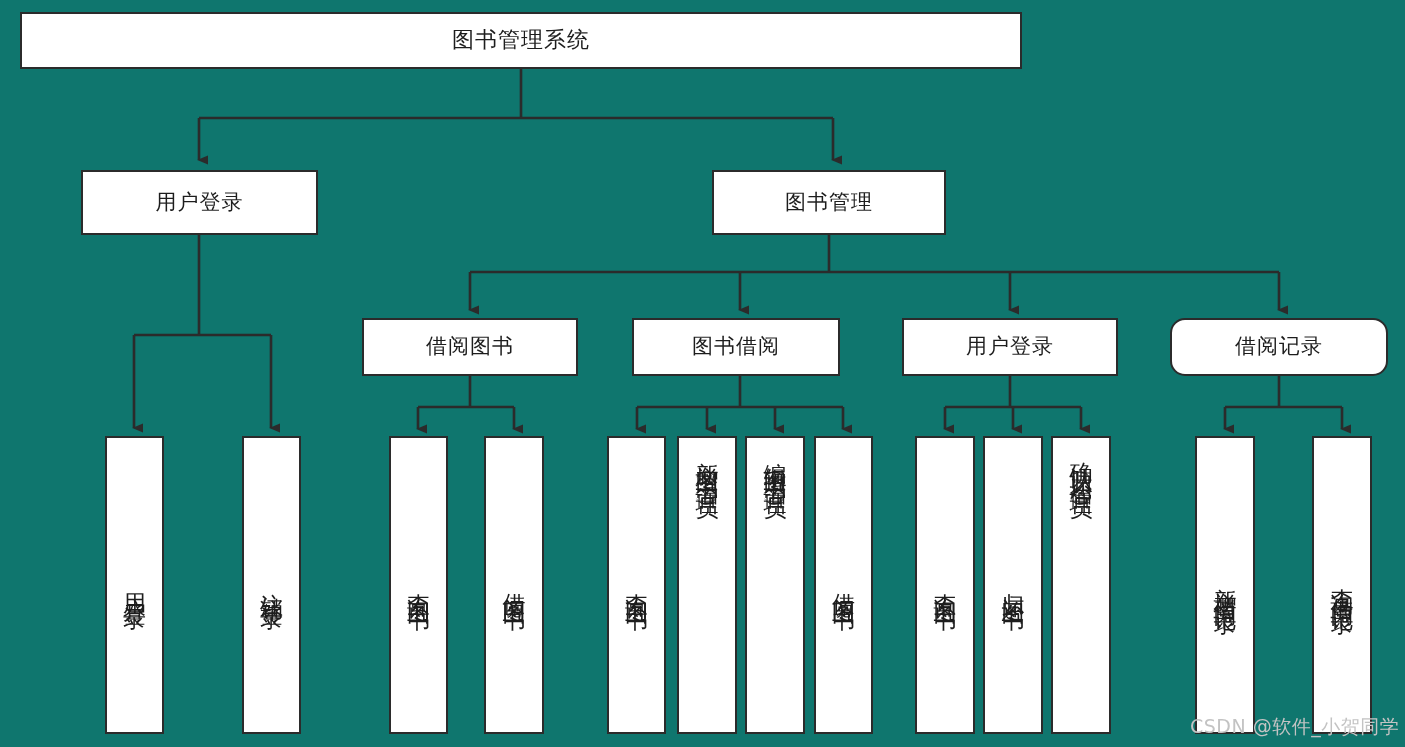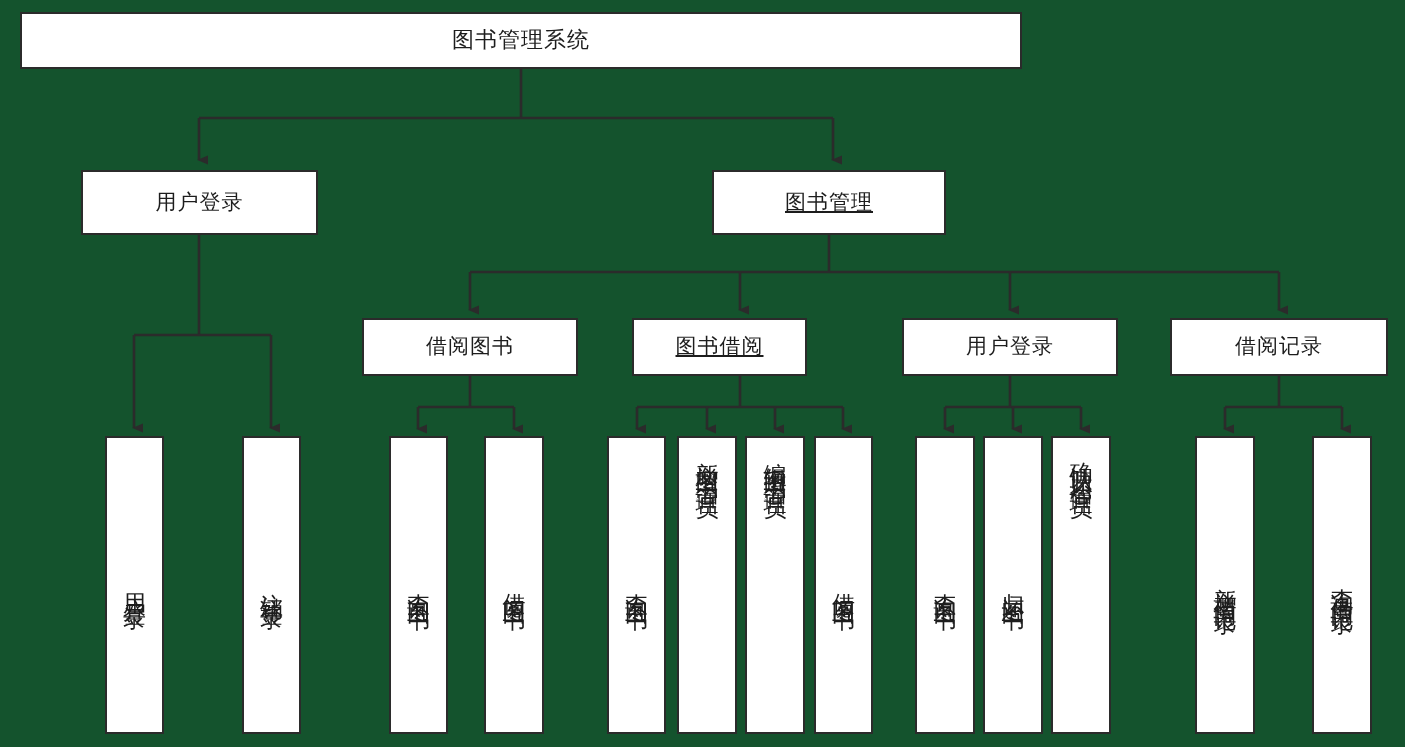--- a/index.html
+++ b/index.html
@@ -6,21 +6,21 @@
   html,body{margin:0;padding:0;background:#ffffff;}
   body{
     font-family:"DejaVu Sans","Liberation Sans",sans-serif;
     color:#1c1c1c;
     -webkit-font-smoothing:antialiased;
   }
   #canvas{
     position:relative;
     width:1405px;
     height:747px;
-    background:#14532d;
+    background:#0f766e;
     overflow:hidden;
   }
   
   #wires{
     position:absolute;
     left:0;top:0;
     width:1405px;height:747px;
     pointer-events:none;
   }
   
@@ -134,37 +134,37 @@
   </svg>
 
   <div class="node h root" style="left:20px;top:12px;width:1002px;height:57px;">
     <span class="label">图书管理系统</span>
   </div>
 
   <div class="node h" style="left:81px;top:170px;width:237px;height:65px;">
     <span class="label">用户登录</span>
   </div>
 
-  <div class="node h" style="left:712px;top:170px;width:234px;height:65px;text-decoration:underline;">
+  <div class="node h" style="left:712px;top:170px;width:234px;height:65px;">
     <span class="label">图书管理</span>
   </div>
 
   <div class="node h" style="left:362px;top:318px;width:216px;height:58px;">
     <span class="label">借阅图书</span>
   </div>
 
-  <div class="node h" style="left:632px;top:318px;width:175px;height:58px;text-decoration:underline;">
+  <div class="node h" style="left:632px;top:318px;width:208px;height:58px;">
     <span class="label">图书借阅</span>
   </div>
 
   <div class="node h" style="left:902px;top:318px;width:216px;height:58px;">
     <span class="label">用户登录</span>
   </div>
 
-  <div class="node h" style="left:1170px;top:318px;width:218px;height:58px;">
+  <div class="node h" style="left:1170px;top:318px;width:218px;height:58px;border-radius:15px;">
     <span class="label">借阅记录</span>
   </div>
 
   <div class="node v mid" style="left:105px;top:436px;width:59px;height:298px;">
     <span class="label">用户登录</span>
   </div>
 
   <div class="node v mid" style="left:242px;top:436px;width:59px;height:298px;">
     <span class="label">注销登录</span>
   </div>
@@ -206,14 +206,15 @@
   </div>
 
   <div class="node v mid" style="left:1195px;top:436px;width:60px;height:298px;">
     <span class="label">新增借阅记录</span>
   </div>
 
   <div class="node v mid" style="left:1312px;top:436px;width:60px;height:298px;">
     <span class="label">查询借阅记录</span>
   </div>
 
+  <div class="watermark" style="left:1190px;top:714px;">CSDN @软件_小贺同学</div>
 
 </div>
 
 </body></html>

